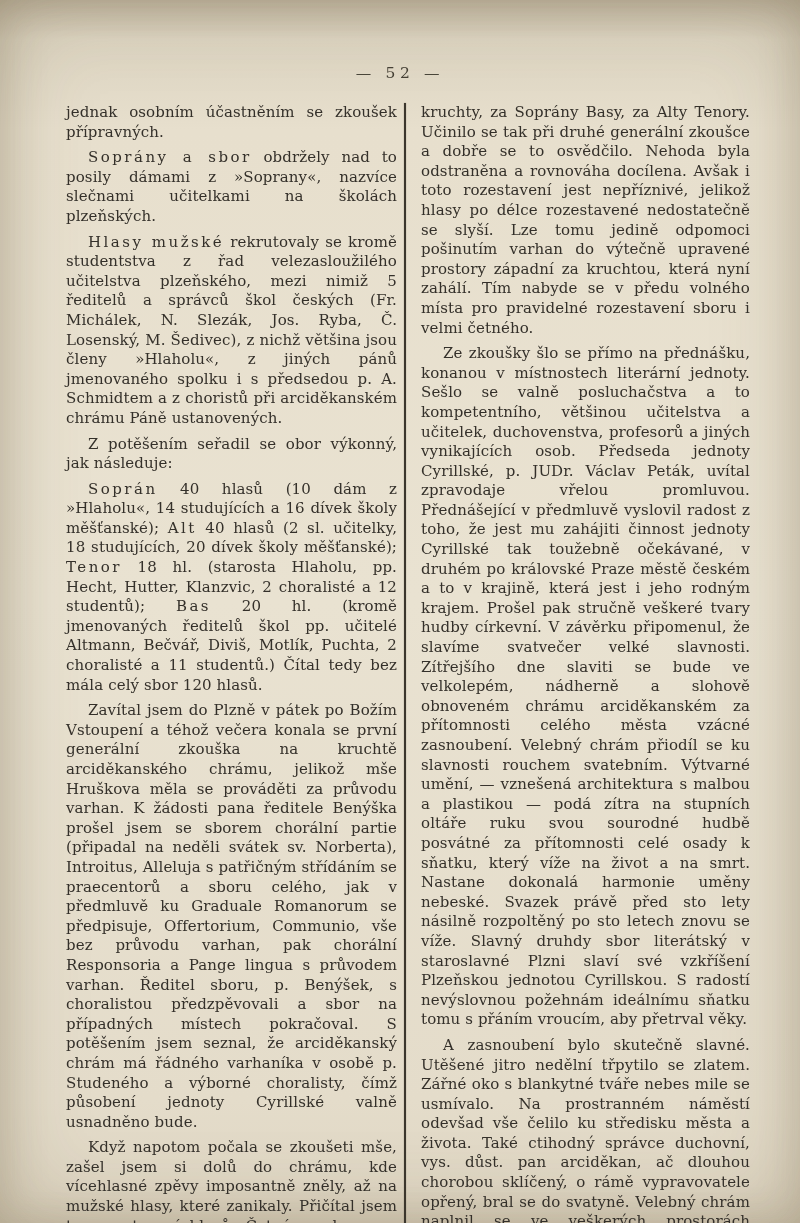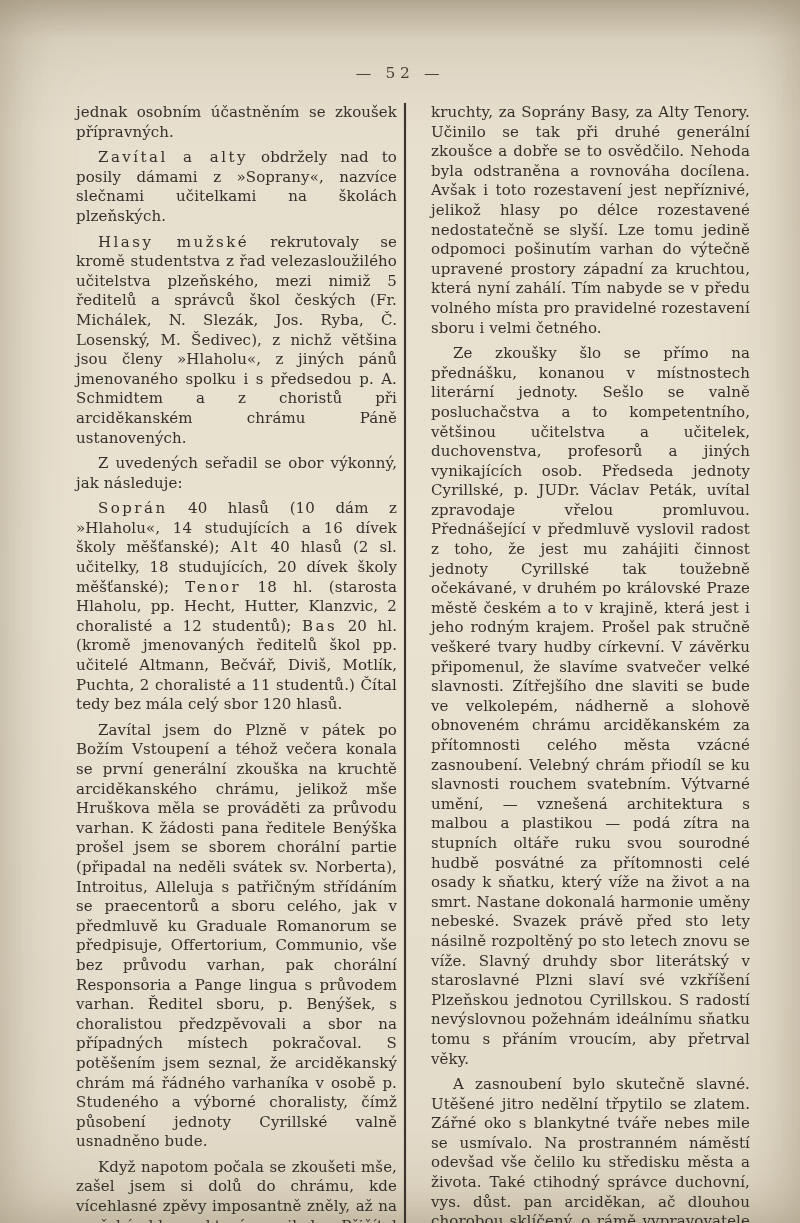--- a/index.html
+++ b/index.html
@@ -38,37 +38,37 @@
     letter-spacing:0.1px;
   }
   .col-left{width:335px;}
   .col-right{width:333px;}
   .divider{
     width:2.5px;
     background:var(--rule);
     margin-left:6.5px;margin-right:11px;
     box-shadow:0 0 1px rgba(59,54,45,0.8);
   }
-  .para{margin:0 0 6px 14px;}
+  .para{margin:0 0 6px 4px;}
   .para:last-child{margin-bottom:0;}
   .para.indent{text-indent:22px;}
   .para.cont{text-align-last:justify;}
   .spaced{letter-spacing:0.165em;}
 </style>
 </head>
 <body>
 
 <div class="page">
   <div class="page-number">— 52 —</div>
   <div class="columns">
     <div class="col col-left">
         <p class="para"><span class="plain">jednak osobním účastněním se zkoušek přípravných.</span></p>
-        <p class="para indent"><span class="spaced">Zavítal a alty</span><span class="plain"> obdržely nad to posily dámami z »Soprany«, nazvíce slečnami učitelkami na školách plzeňských.</span></p>
+        <p class="para indent"><span class="spaced">Soprány a sbor</span><span class="plain"> obdržely nad to posily dámami z »Soprany«, nazvíce slečnami učitelkami na školách plzeňských.</span></p>
         <p class="para indent"><span class="spaced">Hlasy mužské</span><span class="plain"> rekrutovaly se kromě studentstva z řad velezasloužilého učitelstva plzeňského, mezi nimiž 5 ředitelů a správců škol českých (Fr. Michálek, N. Slezák, Jos. Ryba, Č. Losenský, M. Šedivec), z nichž většina jsou členy »Hlaholu«, z jiných pánů jmenovaného spolku i s předsedou p. A. Schmidtem a z choristů při arciděkanském chrámu Páně ustanovených.</span></p>
-        <p class="para indent"><span class="plain">Z uvedených seřadil se obor výkonný, jak následuje:</span></p>
+        <p class="para indent"><span class="plain">Z potěšením seřadil se obor výkonný, jak následuje:</span></p>
         <p class="para indent"><span class="spaced">Soprán</span><span class="plain"> 40 hlasů (10 dám z »Hlaholu«, 14 studujících a 16 dívek školy měšťanské); </span><span class="spaced">Alt</span><span class="plain"> 40 hlasů (2 sl. učitelky, 18 studujících, 20 dívek školy měšťanské); </span><span class="spaced">Tenor</span><span class="plain"> 18 hl. (starosta Hlaholu, pp. Hecht, Hutter, Klanzvic, 2 choralisté a 12 studentů); </span><span class="spaced">Bas</span><span class="plain"> 20 hl. (kromě jmenovaných ředitelů škol pp. učitelé Altmann, Bečvář, Diviš, Motlík, Puchta, 2 choralisté a 11 studentů.) Čítal tedy bez mála celý sbor 120 hlasů.</span></p>
         <p class="para indent"><span class="plain">Zavítal jsem do Plzně v pátek po Božím Vstoupení a téhož večera konala se první generální zkouška na kruchtě arciděkanského chrámu, jelikož mše Hruškova měla se prováděti za průvodu varhan. K žádosti pana ředitele Benýška prošel jsem se sborem chorální partie (připadal na neděli svátek sv. Norberta), Introitus, Alleluja s patřičným střídáním se praecentorů a sboru celého, jak v předmluvě ku Graduale Romanorum se předpisuje, Offertorium, Communio, vše bez průvodu varhan, pak chorální Responsoria a Pange lingua s průvodem varhan. Ředitel sboru, p. Benýšek, s choralistou předzpěvovali a sbor na případných místech pokračoval. S potěšením jsem seznal, že arciděkanský chrám má řádného varhaníka v osobě p. Studeného a výborné choralisty, čímž působení jednoty Cyrillské valně usnadněno bude.</span></p>
         <p class="para indent cont"><span class="plain">Když napotom počala se zkoušeti mše, zašel jsem si dolů do chrámu, kde vícehlasné zpěvy imposantně zněly, až na mužské hlasy, které zanikaly. Přičítal jsem to rozestavení hlasů. Četnému sboru na kruchtě pro varhany nelze patřičně se rozvinouti. Soprany a Alty vyplňovaly v pravo a v levo veškerou prostoru mezi varhanami a mřížkou, Tenory a Basy byly však za nimi utopeny v pozadí mezi oběma křídly varhan, a to bez podia, čímž hlasy jejich zanikaly. Bylo tedy třeba rozestaviti veškerý sbor ku mřížce</span></p>
       </div>
     <div class="divider"></div>
     <div class="col col-right">
         <p class="para"><span class="plain">kruchty, za Soprány Basy, za Alty Tenory. Učinilo se tak při druhé generální zkoušce a dobře se to osvědčilo. Nehoda byla odstraněna a rovnováha docílena. Avšak i toto rozestavení jest nepříznivé, jelikož hlasy po délce rozestavené nedostatečně se slyší. Lze tomu jedině odpomoci pošinutím varhan do výtečně upravené prostory západní za kruchtou, která nyní zahálí. Tím nabyde se v předu volného místa pro pravidelné rozestavení sboru i velmi četného.</span></p>
         <p class="para indent"><span class="plain">Ze zkoušky šlo se přímo na přednášku, konanou v místnostech literární jednoty. Sešlo se valně posluchačstva a to kompetentního, většinou učitelstva a učitelek, duchovenstva, profesorů a jiných vynikajících osob. Předseda jednoty Cyrillské, p. JUDr. Václav Peták, uvítal zpravodaje vřelou promluvou. Přednášející v předmluvě vyslovil radost z toho, že jest mu zahájiti činnost jednoty Cyrillské tak toužebně očekávané, v druhém po královské Praze městě českém a to v krajině, která jest i jeho rodným krajem. Prošel pak stručně veškeré tvary hudby církevní. V závěrku připomenul, že slavíme svatvečer velké slavnosti. Zítřejšího dne slaviti se bude ve velkolepém, nádherně a slohově obnoveném chrámu arciděkanském za přítomnosti celého města vzácné zasnoubení. Velebný chrám přiodíl se ku slavnosti rouchem svatebním. Výtvarné umění, — vznešená architektura s malbou a plastikou — podá zítra na stupních oltáře ruku svou sourodné hudbě posvátné za přítomnosti celé osady k sňatku, který víže na život a na smrt. Nastane dokonalá harmonie uměny nebeské. Svazek právě před sto lety násilně rozpoltěný po sto letech znovu se víže. Slavný druhdy sbor literátský v staroslavné Plzni slaví své vzkříšení Plzeňskou jednotou Cyrillskou. S radostí nevýslovnou požehnám ideálnímu sňatku tomu s přáním vroucím, aby přetrval věky.</span></p>
         <p class="para indent cont"><span class="plain">A zasnoubení bylo skutečně slavné. Utěšené jitro nedělní třpytilo se zlatem. Zářné oko s blankytné tváře nebes mile se usmívalo. Na prostranném náměstí odevšad vše čelilo ku středisku města a života. Také ctihodný správce duchovní, vys. důst. pan arciděkan, ač dlouhou chorobou sklíčený, o rámě vypravovatele opřený, bral se do svatyně. Velebný chrám naplnil se ve veškerých prostorách osadou. Zpravodaj sloužil zpívanou mši svatou. S kruchty ponejprv zazněl mohutným sborem chorální Introitus. A po něm rozproudila se velkolepými prostorami bohatá harmonie slavného Kyrie. Hlasy mohutného sboru se srážely a zase</span></p>
       </div>

